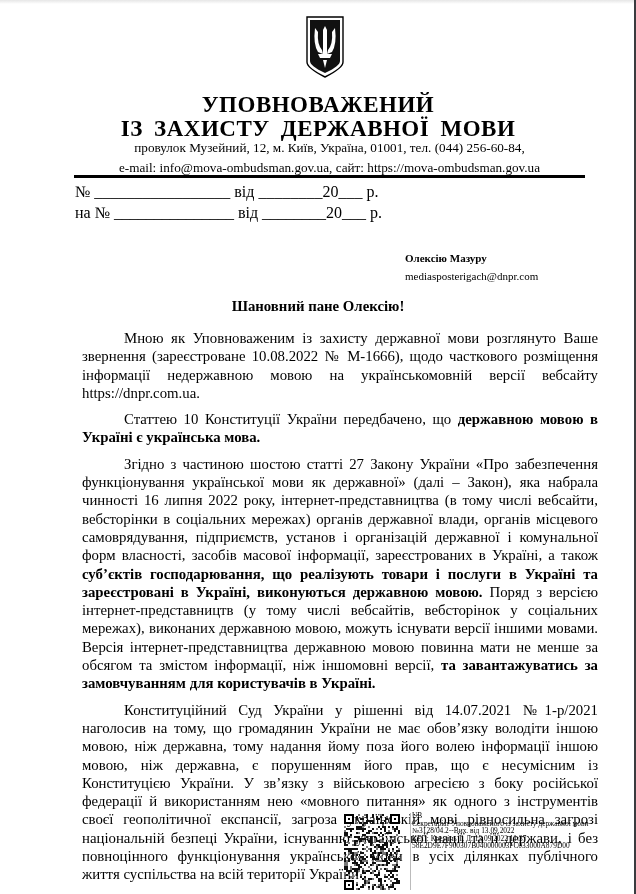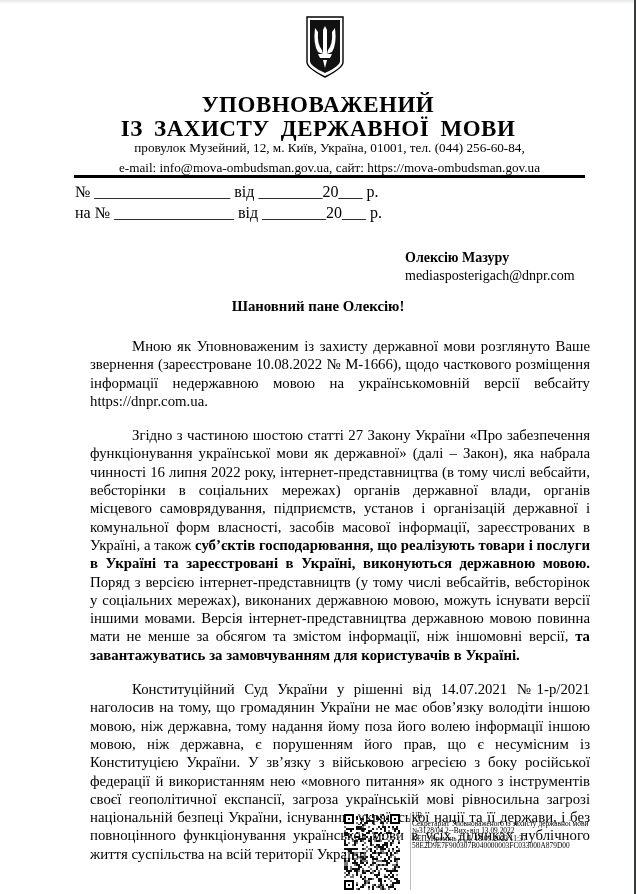--- a/index.html
+++ b/index.html
@@ -34,33 +34,33 @@
   .addr.l2 { top: 160px; }
   .header-rule {
     position: absolute; left: 74px; top: 175px; width: 511px; height: 3px; background: #000;
   }
   .reg-line {
     position: absolute; left: 75px; font-size: 16px; line-height: 15px; white-space: pre;
   }
   .reg-line.l1 { top: 184px; }
   .reg-line.l2 { top: 205px; text-align: right; }
   .recipient {
-    position: absolute; left: 405px; font-size: 14px; line-height: 18px;
+    position: absolute; left: 405px; font-size: 11px; line-height: 18px;
   }
   .recipient.name { top: 249px; font-weight: bold; }
   .recipient.email { top: 267px; }
   .salutation {
     position: absolute; left: 0; width: 636px; top: 297px; text-align: center;
     font-weight: bold; font-size: 14.8px; line-height: 18px;
   }
   .body-text {
     position: absolute; left: 74px; top: 321px; width: 532px;
     font-size: 14.8px; line-height: 18.3px; text-align: justify;
   }
-  .body-text p { margin: 16px; text-indent: 42px; }
+  .body-text p { margin: 8px; text-indent: 42px; }
   .body-text b { font-weight: bold; }
   .qr {
     position: absolute; left: 344px; top: 813px; width: 56px; height: 77px;
   }
   .stamp-rule {
     position: absolute; left: 410px; top: 813px; width: 1px; height: 77px; background: #bbb;
   }
   .stamp {
     position: absolute; left: 412px; top: 812px;
     font-size: 7.4px; line-height: 7.5px; white-space: nowrap;
@@ -91,20 +91,21 @@
 <div class="reg-line l1">№ _________________ від ________20___ р.</div>
 <div class="reg-line l2">на № _______________ від ________20___ р.</div>
 
 <div class="recipient name">Олексію Мазуру</div>
 <div class="recipient email">mediasposterigach@dnpr.com</div>
 
 <div class="salutation">Шановний пане Олексію!</div>
 
 <div class="body-text" id="letter-body">
     <p><span>Мною як Уповноваженим із захисту державної мови розглянуто Ваше звернення (зареєстроване 10.08.2022 № М-1666), щодо часткового розміщення інформації недержавною мовою на українськомовній версії вебсайту https://dnpr.com.ua.</span></p>
+    <p><span>Статтею 10 Конституції України передбачено, що </span><b>державною мовою в Україні є українська мова.</b></p>
     <p><span>Згідно з частиною шостою статті 27 Закону України «Про забезпечення функціонування української мови як державної» (далі – Закон), яка набрала чинності 16 липня 2022 року, інтернет-представництва (в тому числі вебсайти, вебсторінки в соціальних мережах) органів державної влади, органів місцевого самоврядування, підприємств, установ і організацій державної і комунальної форм власності, засобів масової інформації, зареєстрованих в Україні, а також </span><b>суб’єктів господарювання, що реалізують товари і послуги в Україні та зареєстровані в Україні, виконуються державною мовою.</b><span> Поряд з версією інтернет-представництв (у тому числі вебсайтів, вебсторінок у соціальних мережах), виконаних державною мовою, можуть існувати версії іншими мовами. Версія інтернет-представництва державною мовою повинна мати не менше за обсягом та змістом інформації, ніж іншомовні версії, </span><b>та завантажуватись за замовчуванням для користувачів в Україні.</b></p>
     <p><span>Конституційний Суд України у рішенні від 14.07.2021 №1-р/2021 наголосив на тому, що громадянин України не має обов’язку володіти іншою мовою, ніж державна, тому надання йому поза його волею інформації іншою мовою, ніж державна, є порушенням його прав, що є несумісним із Конституцією України. У зв’язку з військовою агресією з боку російської федерації й використанням нею «мовного питання» як одного з інструментів своєї геополітичної експансії, загроза українській мові рівносильна загрозі національній безпеці України, існуванню української нації та її держави, і без повноцінного функціонування української мови в усіх ділянках публічного життя суспільства на всій території України</span></p>
   </div>
 
 <svg class="qr" id="qr" viewBox="0 0 28 38" shape-rendering="crispEdges">
     <rect x="7" y="0" width="1" height="1" fill="#777"></rect>
     <rect x="10" y="0" width="1" height="1" fill="#777"></rect>
     <rect x="11" y="0" width="1" height="1" fill="#111"></rect>
     <rect x="14" y="0" width="1" height="1" fill="#111"></rect>
     <rect x="18" y="0" width="1" height="1" fill="#777"></rect>

